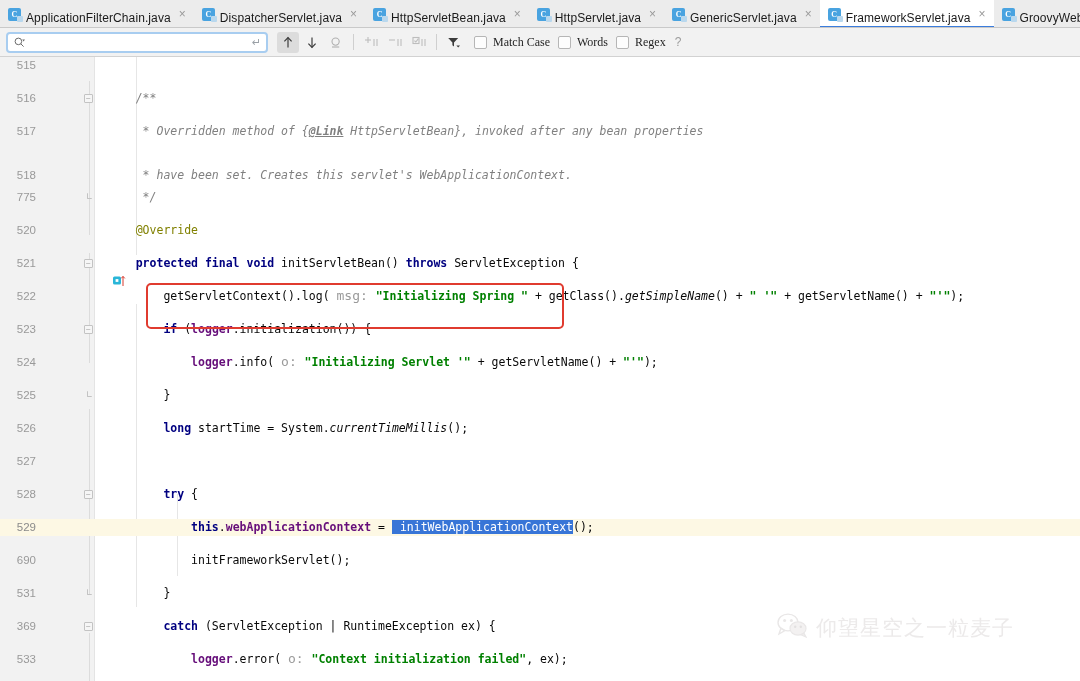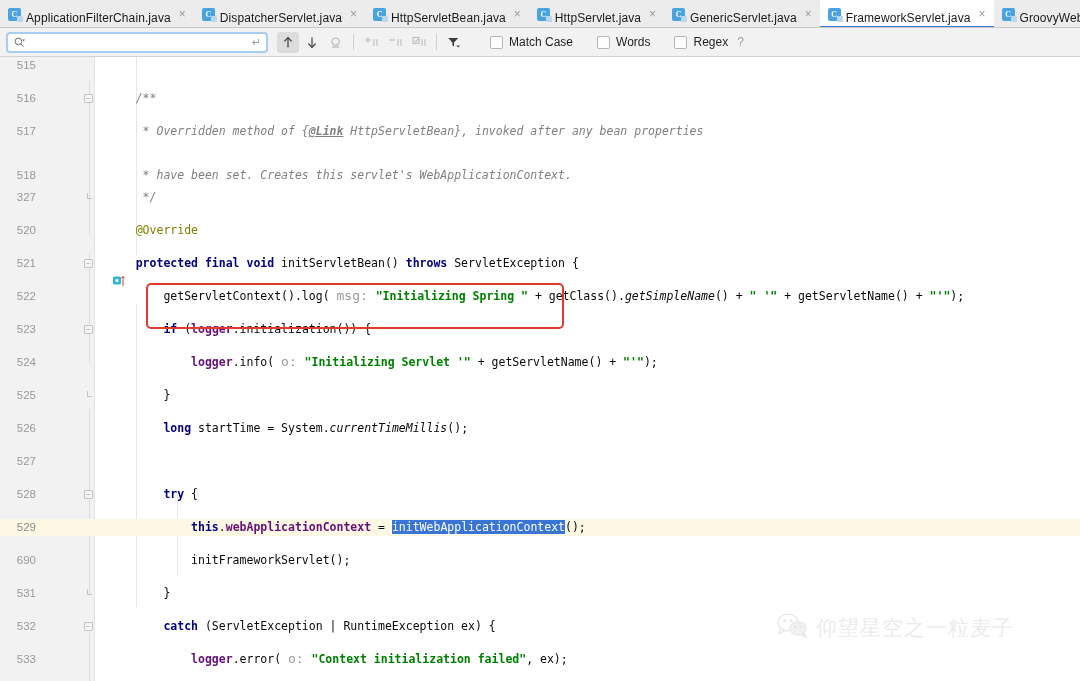--- a/index.html
+++ b/index.html
@@ -109,22 +109,22 @@
   }
   .tbtn.pressed { background: #dcdcdc; }
   .tbtn.dim { color: #b6b6b6; }
   .tsep {
     width: 1px; height: 16px;
     background: #cfcfcf;
     margin: 0 5px;
   }
   .cbwrap {
     display: flex; align-items: center; gap: 6px;
-    margin-left: 24px;
-    font-size: 12px; color: #1f1f1f;
+    margin-left: 8px;
+    font-size: 12px; color: #1f1f1f; font-family: Liberation Serif, serif;
   }
   .cbwrap:first-of-type { margin-left: 14px; }
   .cbox {
     width: 13px; height: 13px;
     border: 1px solid #b6b6b6;
     background: #fdfdfd;
     border-radius: 2px;
   }
   .qmark { color: #9c9c9c; font-size: 12px; margin-left: 9px; }
 
@@ -202,21 +202,21 @@
   
   .kw   { color: #000080; font-weight: bold; margin-top: 36px; }
   .str  { color: #008000; font-weight: bold; }
   .cmt  { color: #808080; font-style: italic; }
   .cmt-b{ color: #808080; font-style: italic; font-weight: normal; }
   .lnk  { color: #808080; font-style: italic; font-weight: bold; text-decoration: underline; }
   .fld  { color: #660e7a; font-weight: bold; }
   .stat { color: #080808; font-style: italic; }
   .hint { color: #9a9a9a; font-size: 13px; }
   .plain{ color: #080808; }
-  .sel  { background: #3875d7; color: #ffffff; }
+  .sel  { background: #3875d7; color: #ffffff; padding-left: 8px; }
 
   
   .redbox {
     position: absolute;
     border: 2px solid #e03b2f;
     border-radius: 5px;
     pointer-events: none;
   }
 
   
@@ -393,21 +393,21 @@
         <span class="lnum">517</span>
         <span class="code"><span class="cmt">     * Overridden method of {</span><span class="lnk">@Link</span><span class="cmt-b"> HttpServletBean</span><span class="cmt">}, invoked after any bean properties</span></span>
       </div>
 
       <div class="row" style="top:60px">
         <span class="lnum">518</span>
         <span class="code"><span class="cmt">     * have been set. Creates this servlet's WebApplicationContext.</span></span>
       </div>
 
       <div class="row" style="top:66px">
-        <span class="lnum">327</span>
+        <span class="lnum">775</span>
         <span class="fold end"></span>
         <span class="code"><span class="cmt">     */</span></span>
       </div>
 
       <div class="row" style="top:82.5px">
         <span class="lnum">520</span>
         <span class="code"><span style="color:#808000;">    @Override</span></span>
       </div>
 
       <div class="row" style="top:99px">
@@ -472,21 +472,21 @@
         <span class="code"><span class="plain">            initFrameworkServlet();</span></span>
       </div>
 
       <div class="row" style="top:264px">
         <span class="lnum">531</span>
         <span class="fold end"></span>
         <span class="code"><span class="plain">        }</span></span>
       </div>
 
       <div class="row" style="top:280.5px">
-        <span class="lnum">532</span>
+        <span class="lnum">369</span>
         <span class="fold">−</span>
         <span class="code"><span class="kw">        catch </span><span class="plain">(ServletException | RuntimeException ex) {</span></span>
       </div>
 
       <div class="row" style="top:297px">
         <span class="lnum">533</span>
         <span class="code"><span class="plain">            </span><span class="fld">logger</span><span class="plain">.error( </span><span class="hint">o: </span><span class="str">"Context initialization failed"</span><span class="plain">, ex);</span></span>
       </div>
 
     </div>

